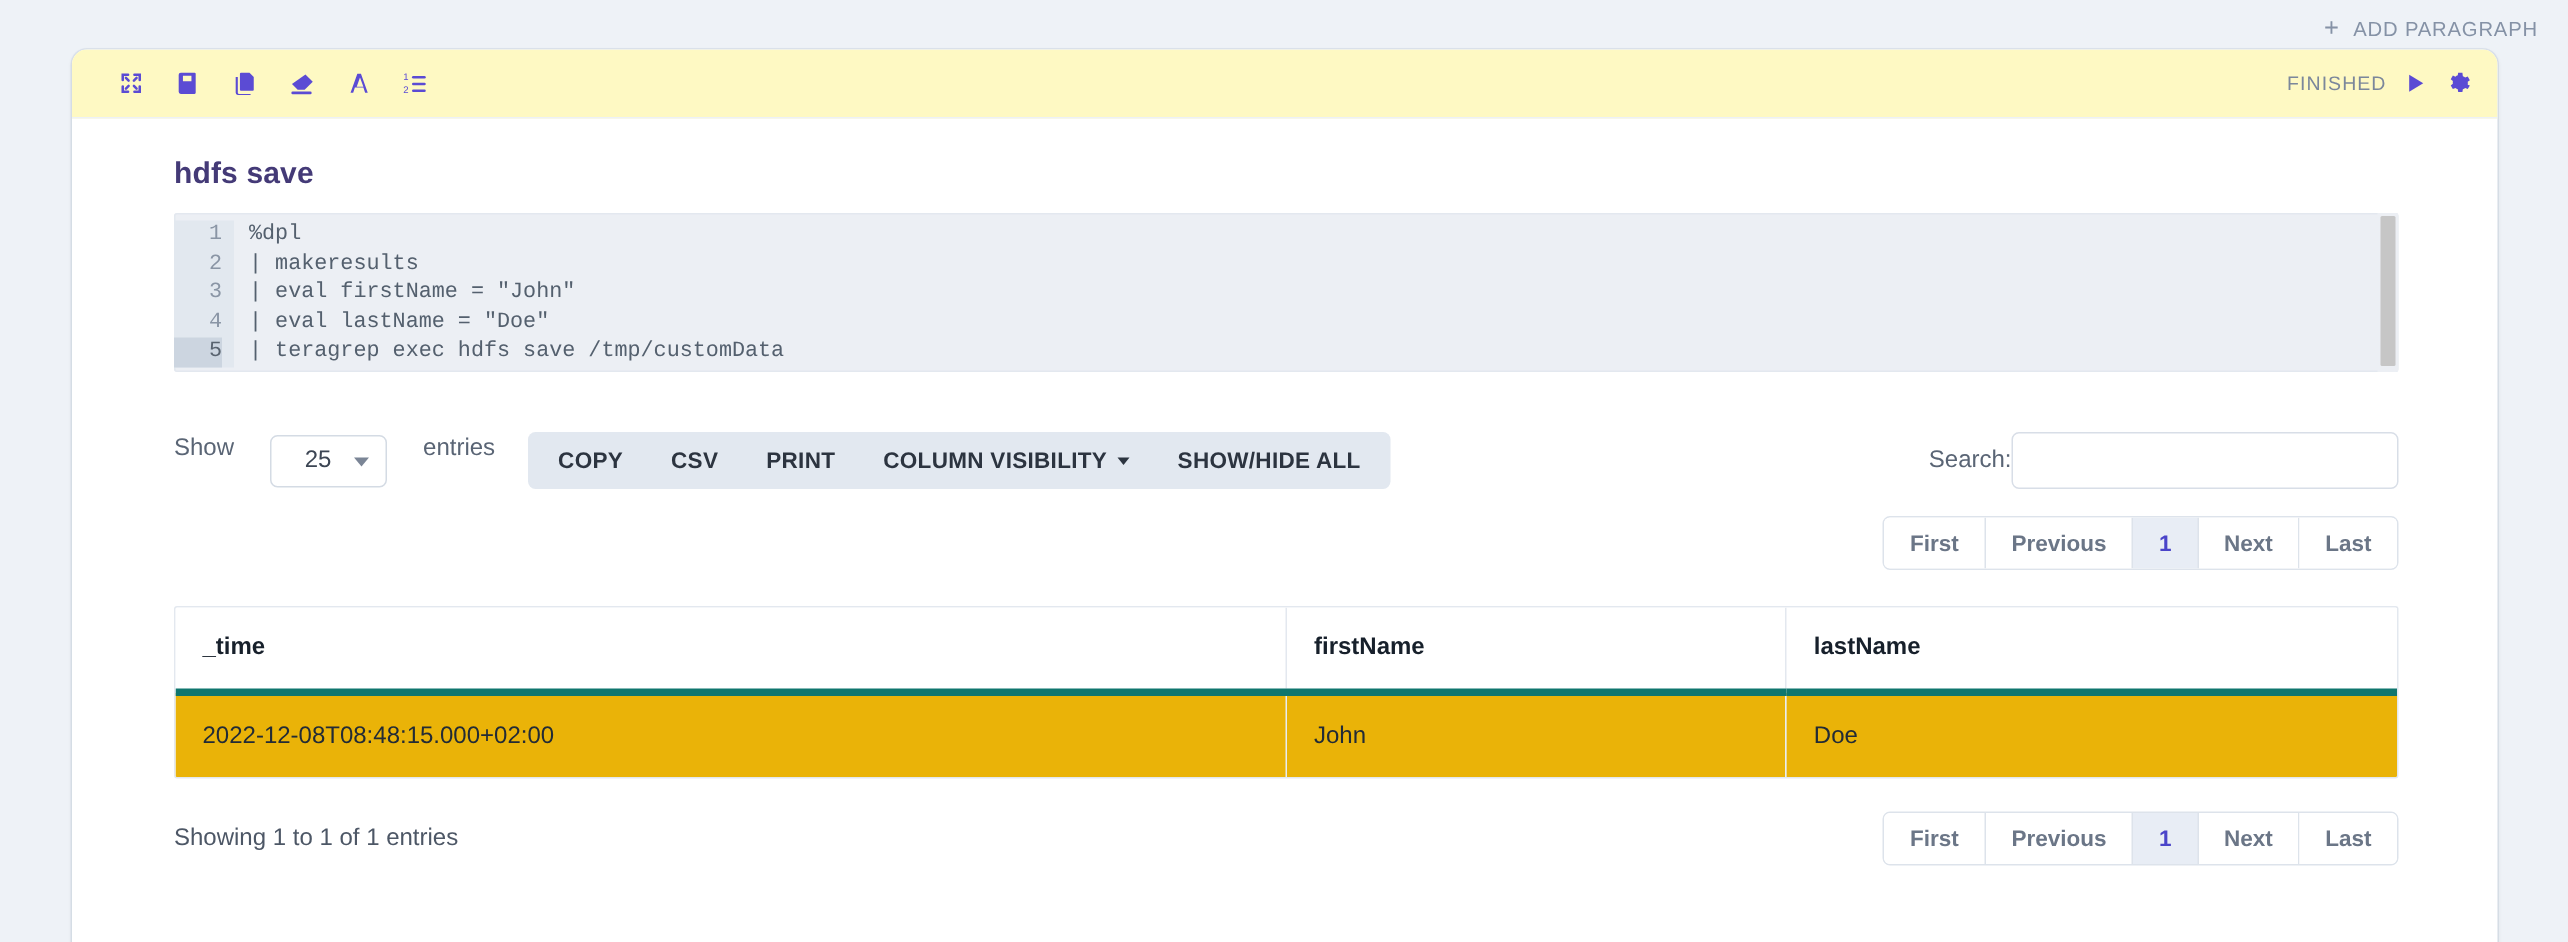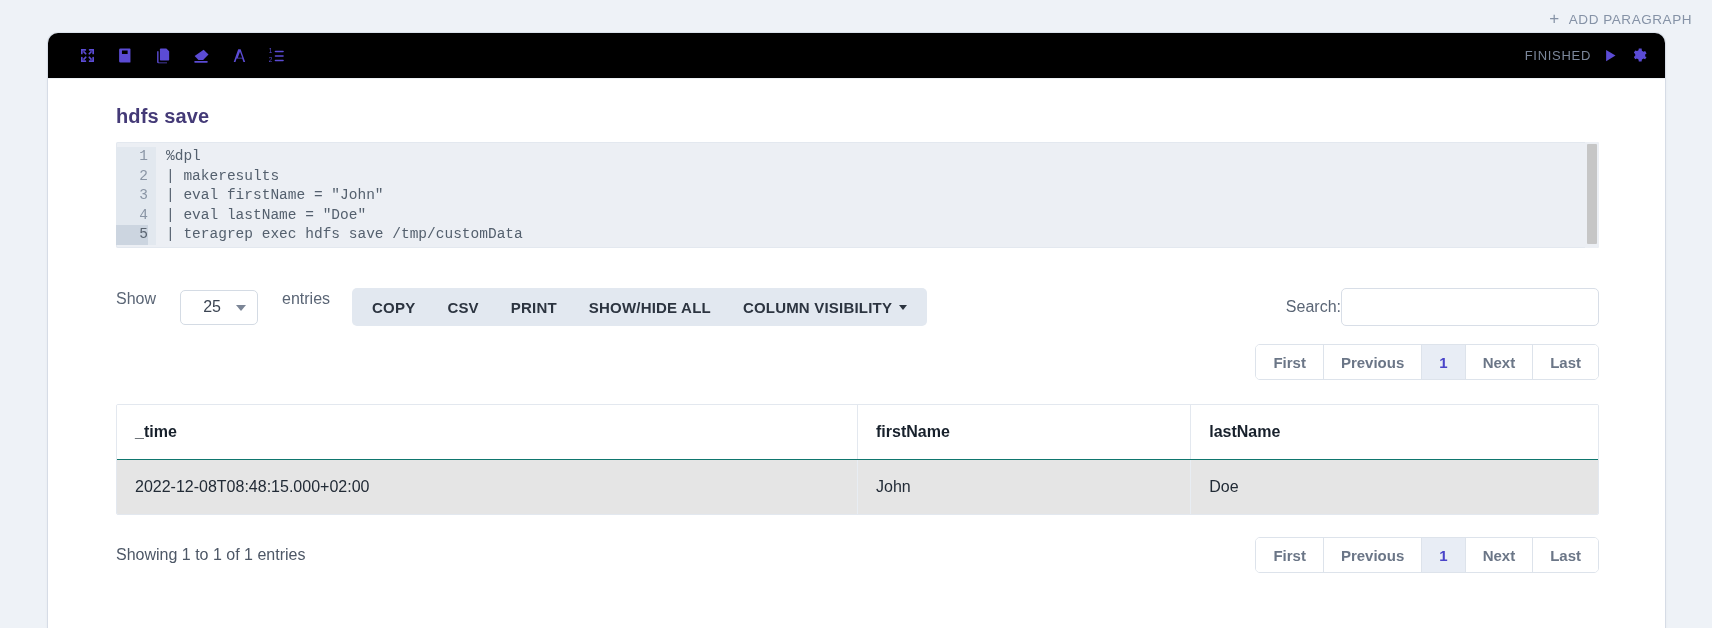--- a/index.html
+++ b/index.html
@@ -47,21 +47,21 @@
     width:1617px; height:600px;
     background:#ffffff;
     border-radius:10px 10px 0 0;
     box-shadow:0 1px 3px rgba(36,48,72,.10), 0 0 0 1px rgba(208,217,230,.55);
     overflow:hidden;
   }
 
   
   .card-toolbar{
     height:46px;
-    background:#000000;
+    background:#fef9c3;
     border-bottom:1px solid #edf1f6;
     display:flex;
     align-items:center;
     padding:0 18px 0 24px;
     gap:48px;
   }
   .tool-icons{ display:flex; align-items:center; gap:8px; }
   .tool-btn{
     width:30px; height:30px;
     display:flex; align-items:center; justify-content:center;
@@ -274,29 +274,29 @@
     border-collapse:collapse;
     table-layout:fixed;
   }
   thead th{
     text-align:left;
     font-size:16px;
     font-weight:bold;
     color:#17202b;
     padding:18px 18px;
     background:#fff;
-    border-bottom:1px solid #0f766e;
+    border-bottom:5px solid #0f766e;
     border-right:1px solid #e3e8ef;
   }
   thead th:last-child{ border-right:none; }
   tbody td{
     font-size:16px;
     color:#222b36;
     padding:18px 18px;
-    background:#e5e5e5;
+    background:#eab308;
     border-right:1px solid #e8edf3;
   }
   tbody td:last-child{ border-right:none; }
   col.c1{ width:50%; }
   col.c2{ width:22.5%; }
   col.c3{ width:27.5%; }
 
   
   .dt-footer{
     display:flex;
@@ -429,25 +429,25 @@
           <div class="dt-btn">
             <span>COPY</span>
           </div>
           <div class="dt-btn">
             <span>CSV</span>
           </div>
           <div class="dt-btn">
             <span>PRINT</span>
           </div>
           <div class="dt-btn">
-            <span>SHOW/HIDE ALL</span>
-          </div>
-          <div class="dt-btn">
             <span>COLUMN VISIBILITY</span>
             <span class="bcaret"></span>
+          </div>
+          <div class="dt-btn">
+            <span>SHOW/HIDE ALL</span>
           </div>
         </div>
 
       <div class="dt-search">
         <span>Search:</span>
         <input type="text" id="searchinput" placeholder="" style="">
       </div>
     </div>
 
     <div class="pager-row">

